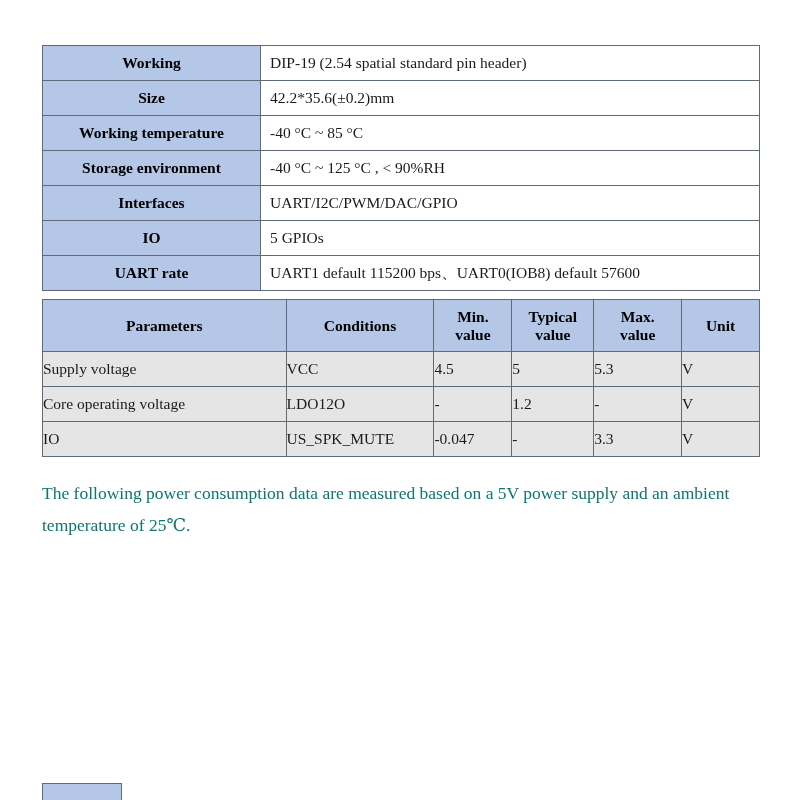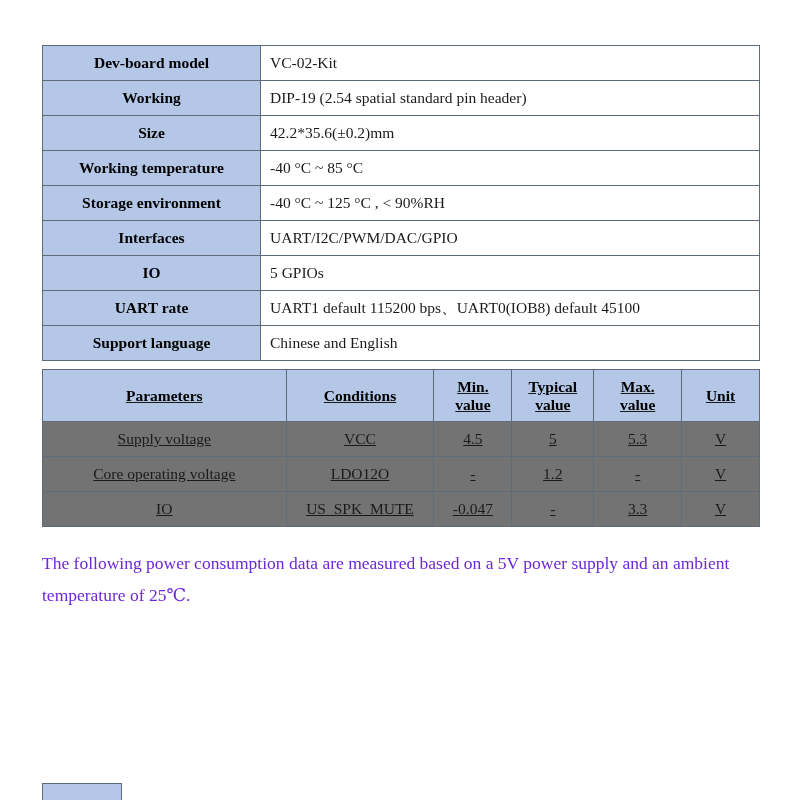--- a/index.html
+++ b/index.html
@@ -34,46 +34,46 @@
     font-weight: bold;
     text-align: center;
     color: #000;
   }
   .spec-table td.val {
     text-align: left;
     padding-left: 9px;
     background: #ffffff;
   }
   
-  .param-table { margin-top: 8px; text-decoration: underline; }
+  .param-table { margin-top: 8px; }
   .param-table th {
     background: #b4c7e7;
     font-weight: bold;
     text-align: center;
     height: 52px;
     white-space: pre-line;
     color: #000;
   }
   .param-table td {
     height: 35px;
-    text-align: center;
-    background: #737373;
+    text-align: left;
+    background: #e5e5e5;
   }
   .col-param { width: 244px; }
   .col-cond  { width: 148px; margin-top: 24px; }
   .col-min   { width: 78px; }
   .col-typ   { width: 82px; }
   .col-max   { width: 88px; }
   .col-unit  { width: 78px; }
   
   .footer-note {
     margin-top: 20px;
     font-size: 17.5px;
     line-height: 1.85;
-    color: #6d28d9;
+    color: #0f766e;
     width: 712px;
   }
   
   .partial-table-edge {
     position: absolute;
     left: 42px;
     bottom: -1px;
     width: 80px;
     height: 18px;
     background: #b4c7e7;
@@ -81,24 +81,20 @@
     border-bottom: none;
   }
 </style>
 </head>
 <body>
 
 <div class="page">
 
   <table class="spec-table">
     <tbody>
-      <tr>
-        <td class="key">Dev-board model</td>
-        <td class="val">VC-02-Kit</td>
-      </tr>
       <tr>
         <td class="key">Working</td>
         <td class="val">DIP-19  (2.54 spatial standard pin header)</td>
       </tr>
       <tr>
         <td class="key">Size</td>
         <td class="val">42.2*35.6(±0.2)mm</td>
       </tr>
       <tr>
         <td class="key">Working temperature</td>
@@ -111,25 +107,21 @@
       <tr>
         <td class="key">Interfaces</td>
         <td class="val">UART/I2C/PWM/DAC/GPIO</td>
       </tr>
       <tr>
         <td class="key">IO</td>
         <td class="val">5 GPIOs</td>
       </tr>
       <tr>
         <td class="key">UART rate</td>
-        <td class="val">UART1 default 115200 bps、UART0(IOB8) default 45100</td>
-      </tr>
-      <tr>
-        <td class="key">Support language</td>
-        <td class="val">Chinese and English</td>
+        <td class="val">UART1 default 115200 bps、UART0(IOB8) default 57600</td>
       </tr>
     </tbody>
   </table>
 
   <table class="param-table">
     <thead>
       <tr>
         <th class="col-param">Parameters</th>
         <th class="col-cond">Conditions</th>
         <th class="col-min">Min.

